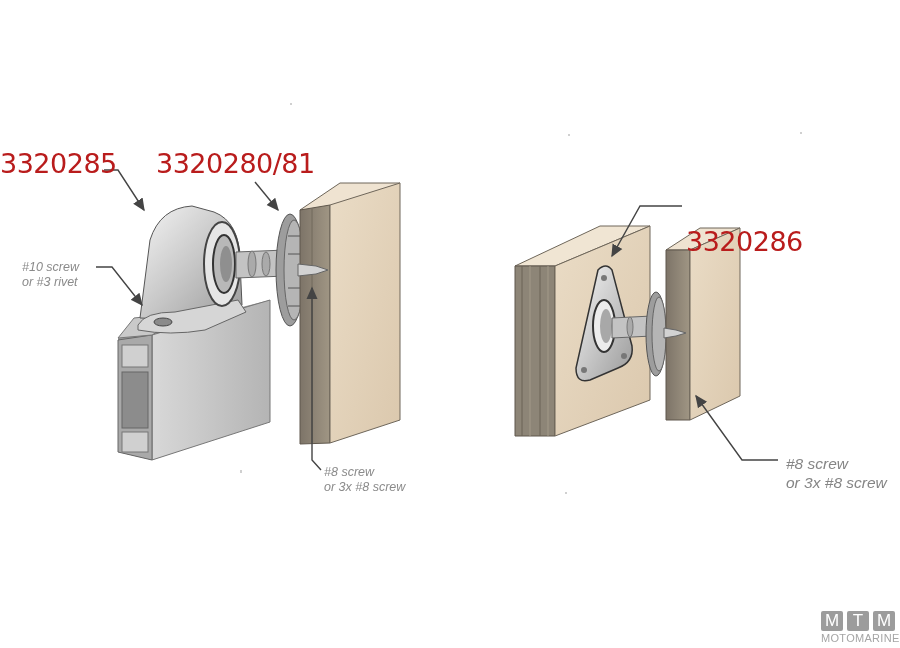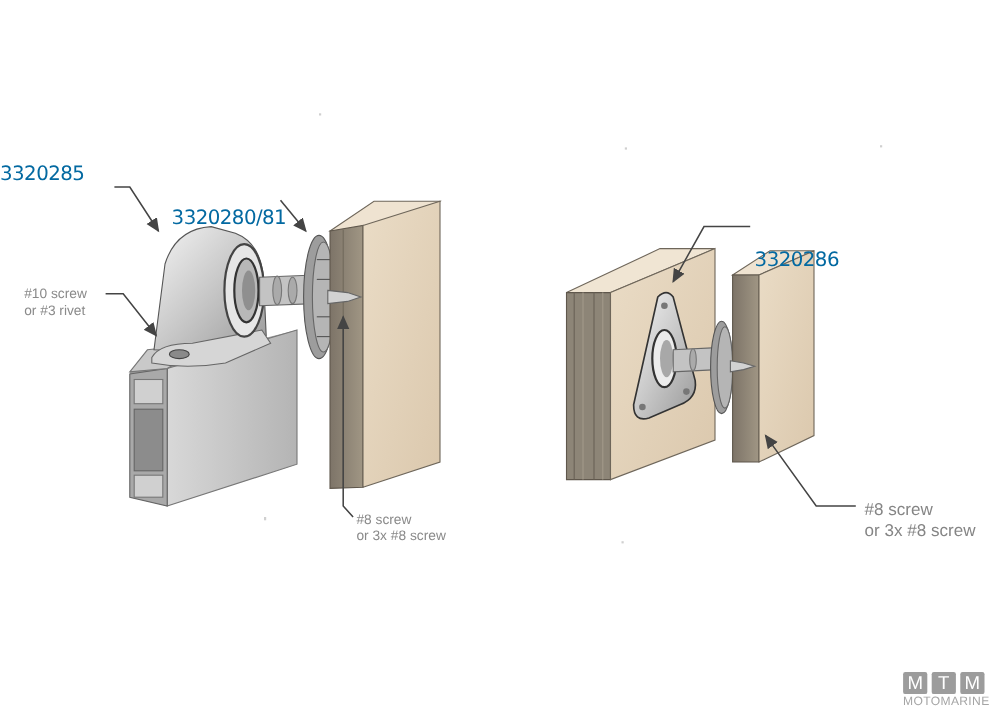--- a/index.html
+++ b/index.html
@@ -1,22 +1,22 @@
 <!DOCTYPE html>
 <html><head>
 <meta charset="utf-8">
 <style>
   html, body { margin:0; padding:0; background:#ffffff; }
   body { width:900px; height:648px; position:relative; overflow:hidden;
          font-family:"Liberation Sans", "DejaVu Sans", sans-serif; }
   svg.art { position:absolute; left:0; top:0; }
-  .part-num { position:absolute; font-family:"DejaVu Sans", sans-serif; color:#0369a1;
-              font-size:18px; letter-spacing:-0.5px; white-space:nowrap; }
+  .part-num { position:absolute; font-family:"DejaVu Sans", sans-serif; color:#b91c1c;
+              font-size:27px; letter-spacing:-0.5px; white-space:nowrap; }
   .note { position:absolute; font-family:"Liberation Sans", sans-serif; color:#8a8a8a;
-          font-size:12.5px; line-height:15px; white-space:nowrap; }
+          font-size:12.5px; line-height:15px; white-space:nowrap;font-style:italic; }
   .note.big { font-size:15.5px; line-height:19px; color:#858585; }
   .note div { display:block; }
   .logo { position:absolute; left:821px; top:611px; width:78px; height:35px; }
   .logo .boxes { display:flex; gap:4px; }
   .logo .box { width:22px; height:20px; background:#9c9c9c; color:#fff;
                font-family:"Liberation Sans", sans-serif; font-size:17px; line-height:20px;
                text-align:center; border-radius:2px; }
   .logo .brand { font-family:"Liberation Sans", sans-serif; font-size:11px; color:#a5a5a5;
                  letter-spacing:0.3px; margin-top:1px; white-space:nowrap; }
 </style>
@@ -152,21 +152,21 @@
   <g fill="#d0d0d0">
     <rect x="290" y="103" width="2" height="2"></rect>
     <rect x="568" y="134" width="2" height="2"></rect>
     <rect x="800" y="132" width="2" height="2"></rect>
     <rect x="565" y="492" width="2" height="2"></rect>
     <rect x="240" y="470" width="2" height="3"></rect>
   </g>
 </svg>
 
 <div class="part-num" style="left:0px; top:148px;">3320285</div>
-<div class="part-num" style="left:156px; top:148px;margin-top:40px;">3320280/81</div>
+<div class="part-num" style="left:156px; top:148px;">3320280/81</div>
 <div class="part-num" style="left:686px; top:188px;margin-top:38px;">3320286</div>
 
 <div class="note" style="left:22px; top:260px;">
   <div>#10 screw</div>
   <div>or #3 rivet</div>
 </div>
 <div class="note" style="left:324px; top:465px;">
   <div>#8 screw</div>
   <div>or 3x #8 screw</div>
 </div>

